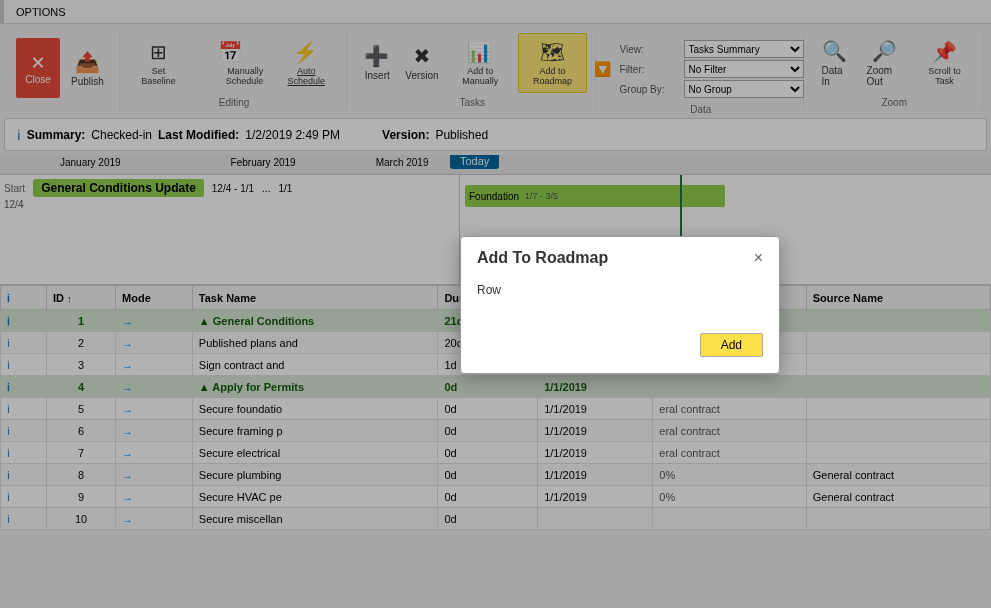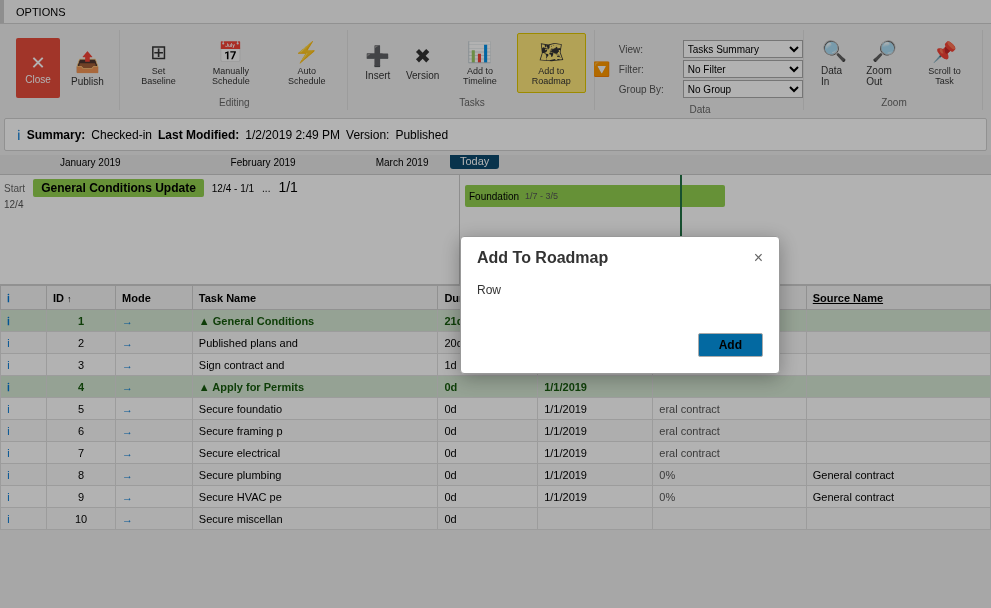--- a/index.html
+++ b/index.html
@@ -43,21 +43,21 @@
     .modal-overlay { position: fixed; top: 0; left: 0; width: 991px; height: 608px; background: rgba(0,0,0,0.3); z-index: 100; display: flex; align-items: center; justify-content: center; }
     .modal { background: #fff; border: 1px solid #999; border-radius: 4px; box-shadow: 0 4px 20px rgba(0,0,0,0.3); width: 320px; padding: 0; position: absolute; top: 305px; left: 470px; transform: translate(-10px, -50%); }
     .modal-header { padding: 12px 16px 8px; display: flex; justify-content: space-between; align-items: center; }
     .modal-title { font-size: 16px; font-weight: 600; color: #333; }
     .modal-close { background: none; border: none; cursor: pointer; font-size: 16px; color: #666; padding: 0; }
     .modal-body { padding: 8px 16px 16px; }
     .form-group { margin-bottom: 12px; }
     .form-label { font-size: 12px; color: #333; margin-bottom: 4px; display: block; }
     .form-select { width: 100%; height: 28px; border: 1px solid #aaa; border-radius: 2px; padding: 0 8px; font-size: 12px; background: #fff; }
     .modal-footer { padding: 8px 16px 16px; display: flex; justify-content: flex-end; }
-    .add-btn { background: #0369a1; border: 1px solid #aaa; border-radius: 2px; padding: 4px 20px; font-size: 12px; cursor: pointer; font-weight: bold; }
+    .add-btn { background: #fde047; border: 1px solid #aaa; border-radius: 2px; padding: 4px 20px; font-size: 12px; cursor: pointer; }
   </style>
 </head>
 <body>
 
 <div class="ribbon-tabs">
   <div style="width:4px; background:#ccc;"></div>
   <button class="ribbon-tab">OPTIONS</button>
 </div>
 
 <div class="ribbon-body">
@@ -77,43 +77,43 @@
   </div>
 
   <div class="ribbon-group">
     <div class="ribbon-group-buttons">
       <div class="ribbon-btn">
         <span class="icon">⊞</span>
         <span style="font-size:9px; text-align:center;">Set Baseline</span>
       </div>
       <div class="ribbon-btn">
         <span class="icon">📅</span>
-        <span style="font-size:9px; text-align:center;">Manually Schedule</span>
+        <span style="font-size:9px; text-align:right;">Manually Schedule</span>
       </div>
       <div class="ribbon-btn">
         <span class="icon">⚡</span>
-        <span style="font-size:9px; text-align:center;">Auto Schedule</span>
+        <span style="font-size:9px; text-align:center;text-decoration:underline;">Auto Schedule</span>
       </div>
     </div>
     <div class="ribbon-group-label">Editing</div>
   </div>
 
   <div class="ribbon-group">
     <div class="ribbon-group-buttons">
       <div class="ribbon-btn">
         <span class="icon">➕</span>
         <span>Insert</span>
       </div>
       <div class="ribbon-btn">
         <span class="icon">✖</span>
         <span>Version</span>
       </div>
       <div class="ribbon-btn">
         <span class="icon">📊</span>
-        <span style="font-size:9px; text-align:center;">Add to Timeline</span>
+        <span style="font-size:9px; text-align:center;">Add to Manually</span>
       </div>
       <div class="ribbon-btn active" style="background:#ffe87c;">
         <span class="icon">🗺</span>
         <span style="font-size:9px; text-align:center;">Add to Roadmap</span>
       </div>
     </div>
     <div class="ribbon-group-label">Tasks</div>
   </div>
 
   <div class="ribbon-group" style="min-width:200px;">
@@ -165,48 +165,48 @@
     <div class="ribbon-group-label">Zoom</div>
   </div>
 </div>
 
 <div class="status-bar">
   <span class="status-info-icon">ℹ</span>
   <span style="font-weight:600;">Summary:</span>
   <span>Checked-in</span>
   <span style="font-weight:600;">Last Modified:</span>
   <span>1/2/2019 2:49 PM</span>
-  <span style="font-weight:400;">Version:</span>
+  <span style="font-weight:700;margin-left:36px;">Version:</span>
   <span>Published</span>
 </div>
 
 <div class="gantt-area">
 
   <div style="position:relative; height:20px; background:#e8e8e8; border-bottom:1px solid #ccc; margin-left: 0;">
     <div style="position:absolute; left:450px; top:-2px; z-index:10;">
-      <div style="background:#0c4a6e; color:white; padding:2px 10px; border-radius:3px; font-size:11px; white-space:nowrap;">Today</div>
+      <div style="background:#0369a1; color:white; padding:2px 10px; border-radius:3px; font-size:11px; white-space:nowrap;">Today</div>
     </div>
     <div style="display:flex; height:20px;flex-direction:column;">
       <div style="width:460px; border-right:1px solid #ccc;"></div>
       <div style="flex:1; display:flex;">
         <span style="font-size:10px; padding:2px 60px;">January 2019</span>
         <span style="font-size:10px; padding:2px 50px;">February 2019</span>
         <span style="font-size:10px; padding:2px 30px;">March 2019</span>
       </div>
     </div>
   </div>
 
   <div style="display:flex; height:110px; position:relative;">
     <div style="width:460px; border-right:1px solid #ccc; display:flex; flex-direction:column; padding:4px;">
       <div style="display:flex; align-items:baseline; gap:8px;">
         <span style="font-size:10px; color:#666;">Start</span>
         <span style="font-weight:700; font-size:12px; background:#92d050; padding:2px 8px; border-radius:2px;">General Conditions Update</span>
         <span style="font-size:10px;">12/4 - 1/1</span>
         <span style="font-size:10px;">...</span>
-        <span style="font-size:14px;">1/1</span>
+        <span style="font-size:10px;">1/1</span>
       </div>
       <div style="font-size:10px; color:#555; margin-top:2px;">12/4</div>
     </div>
     <div style="flex:1; position:relative;">
 
       <div style="position:absolute; left:220px; top:0; bottom:0; width:2px; background:#217346; z-index:5;"></div>
 
       <div style="position:absolute; top:10px; left:5px; height:22px; background:#92d050; border-radius:2px; padding:0 4px; display:flex; align-items:center; font-size:10px; width:260px;">
         <span>Foundation</span>
         <span style="margin-left:6px; font-size:9px; color:#555;">1/7 - 3/5</span>
@@ -221,21 +221,21 @@
     <thead>
       <tr>
         <th style="width:30px;"><span style="color:#0078d4;">ℹ</span></th>
         <th style="width:45px;">ID <span class="sort-arrow">↑</span></th>
         <th style="width:50px;">Mode</th>
         <th style="width:160px;">Task Name</th>
         <th style="width:65px;">Duration</th>
         <th style="width:75px;">Start</th>
 
         <th style="width:100px;"></th>
-        <th style="width:120px;text-decoration:underline;">Source Name</th>
+        <th style="width:120px;">Source Name</th>
       </tr>
     </thead>
     <tbody id="table-body">
     <tr class="highlighted">
       <td><span style="color:#0078d4; font-size:11px;">ℹ</span></td>
       <td style="text-align:center;">1</td>
       <td><span style="color:#0078d4;">→</span></td>
       <td>▲ General Conditions</td>
       <td>21d</td>
       <td>12/4/2018</td>

